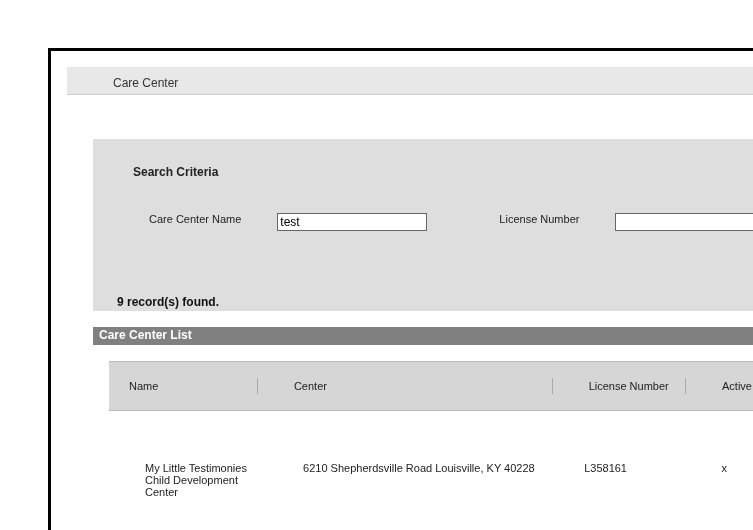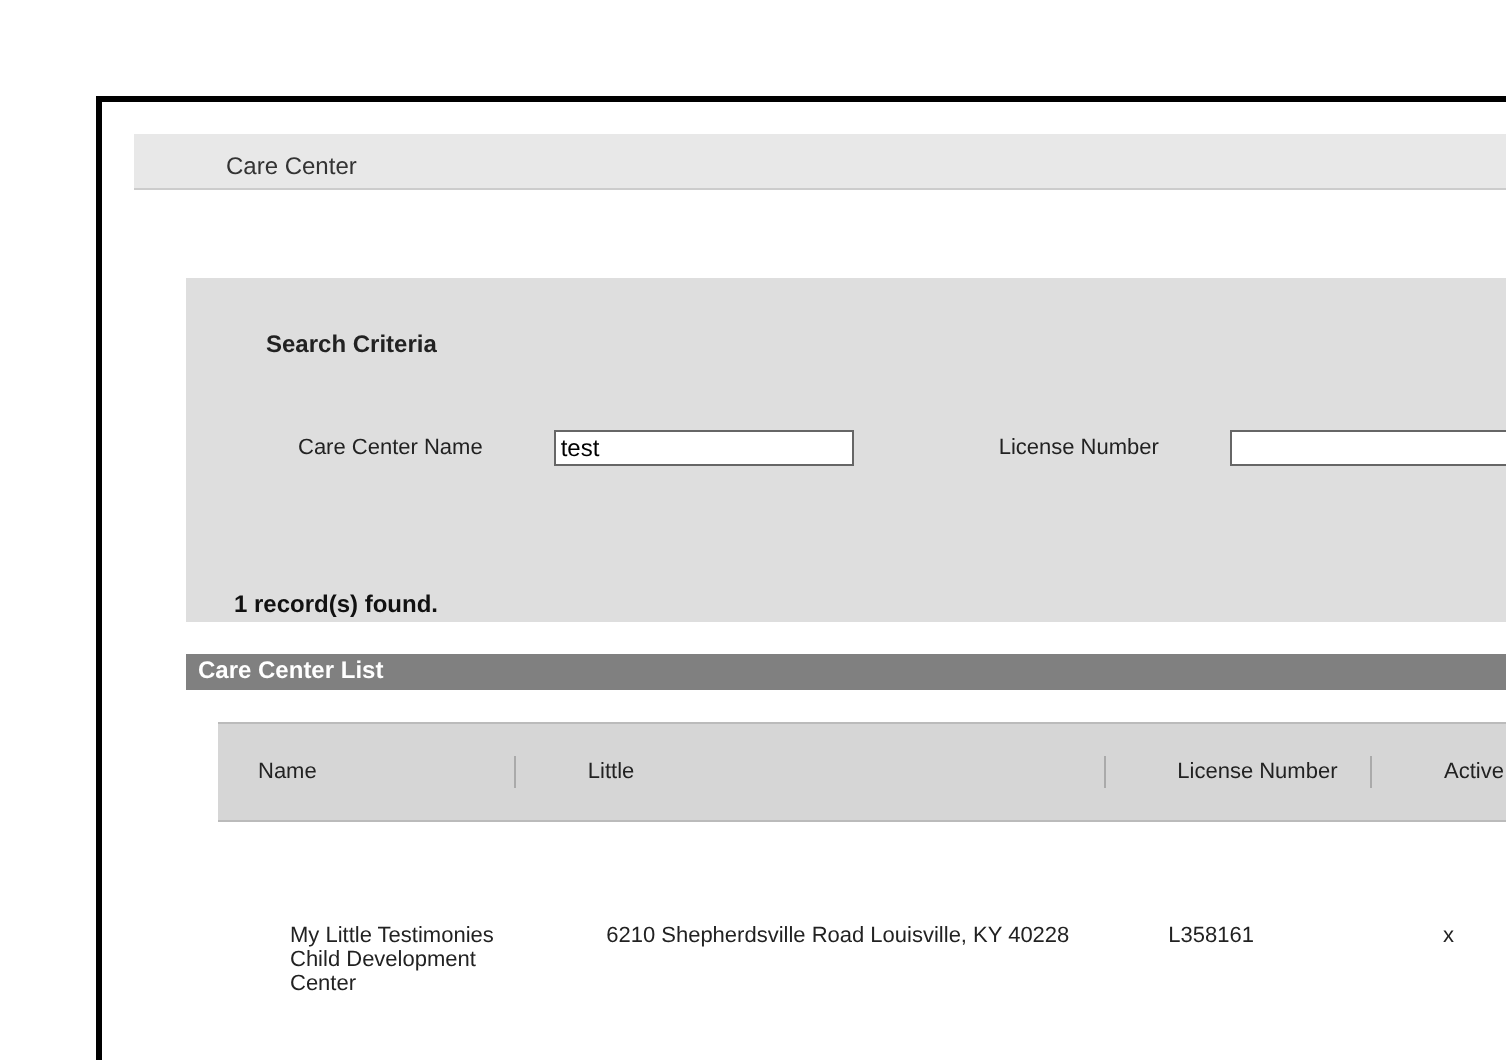--- a/index.html
+++ b/index.html
@@ -58,21 +58,20 @@
       padding: 10px 8px 6px 8px;
     }
     .criteria-title {
       font-weight: bold;
       font-size: 12px;
       color: #222;
       margin-bottom: 18px;
     }
     .criteria-row {
       display: flex;
-      align-items: center;
       gap: 4px;
     }
     .field-label {
       font-size: 11px;
       color: #222;
       white-space: nowrap;
     }
     .spacer-b { width: 30px; }
     .spacer-c { width: 40px; }
     .text-input {
@@ -161,29 +160,29 @@
         <div class="criteria-row">
           <span class="field-label">Care Center Name</span>
           <input type="text" class="text-input" value="test" style="">
           <span class="spacer-b"></span>
           <span class="field-label">License Number</span>
           <input type="text" class="text-input" value="" style="">
           <span class="spacer-c"></span>
           <button class="search-button">Search</button>
         </div>
       </div>
-      <div class="records-found">1 record(s) found.</div>
+      <div class="records-found">9 record(s) found.</div>
     </div>
 
     <div class="list-header">Care Center List</div>
 
     <div class="grid">
       <div class="grid-header">
         <div class="col col-name">Name</div>
-        <div class="col col-address">Little</div>
+        <div class="col col-address">Center</div>
         <div class="col col-license">License Number</div>
         <div class="col col-active">Active</div>
       </div>
       <div class="grid-body">
         <div class="grid-row">
           <div class="col col-name">My Little Testimonies Child Development Center</div>
           <div class="col col-address">6210 Shepherdsville Road Louisville, KY 40228</div>
           <div class="col col-license">L358161</div>
           <div class="col col-active col-active-cell">x</div>
         </div>

